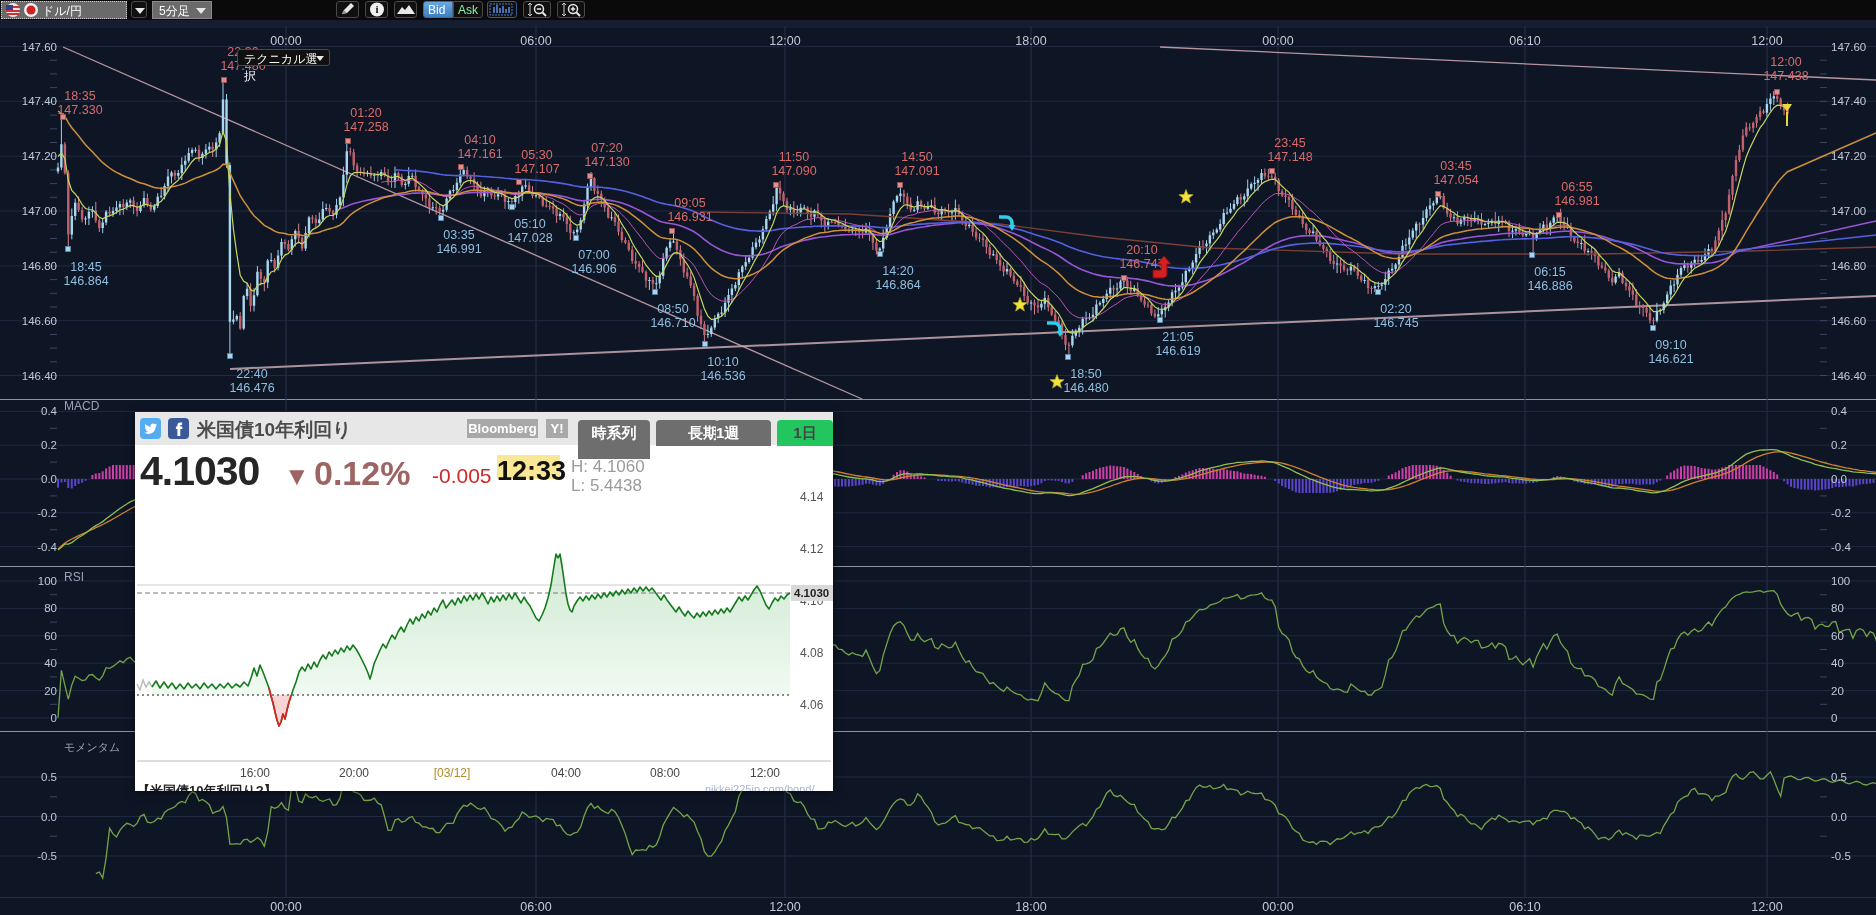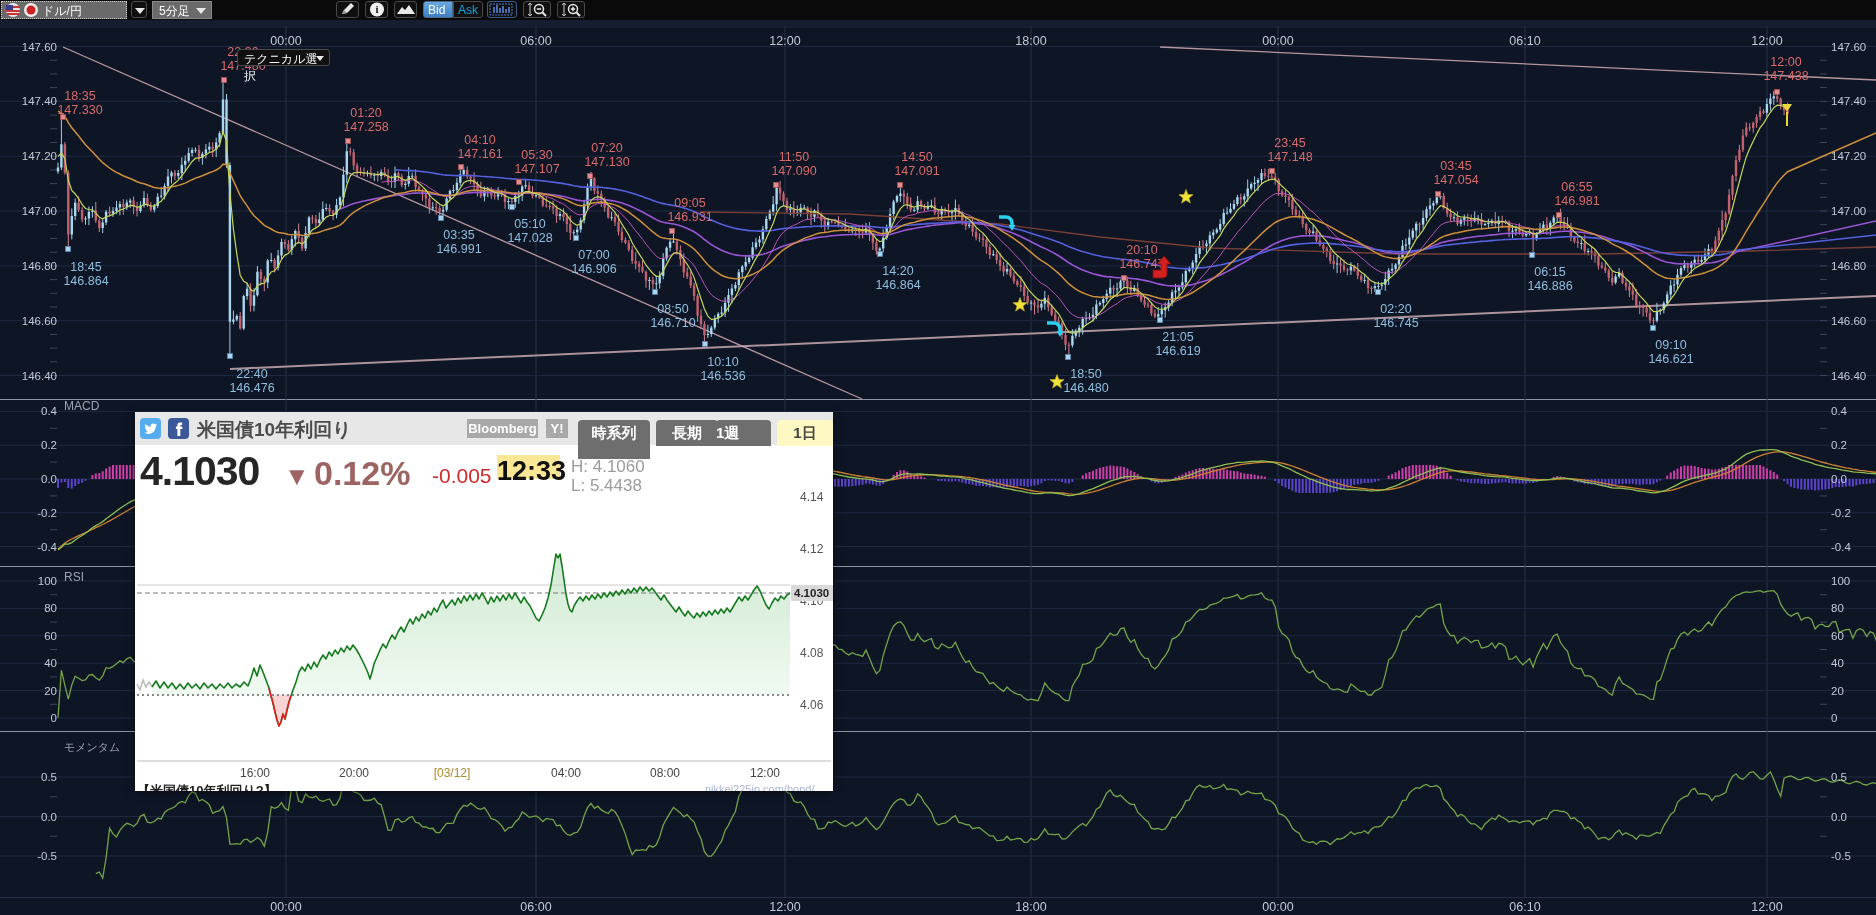--- a/index.html
+++ b/index.html
@@ -315,21 +315,21 @@
   </div>
 <div style="position:absolute;left:394px;top:1px;width:23px;height:17px;background:#101010;border:1px solid #4a4a4a;border-radius:3px;box-sizing:border-box;">
     <svg width="22" height="15" style="position:absolute;left:0;top:0">
       <path d="M2 12 L7 5 L10 8 L14 3 L20 12 Z" fill="#e8e8e8"></path>
     </svg>
   </div>
 <div style="position:absolute;left:423px;top:1px;width:30px;height:17px;background:linear-gradient(#6aa8e0,#3d7ec2);border:1px solid #4a6a8a;border-radius:3px 0 0 3px;box-sizing:border-box">
     <span style="position:absolute;left:4px;top:1px;font:12px 'Liberation Sans',sans-serif;color:#fff">Bid</span>
   </div>
 <div style="position:absolute;left:453px;top:1px;width:30px;height:17px;background:#101010;border:1px solid #4a4a4a;border-radius:0 3px 3px 0;box-sizing:border-box">
-    <span style="position:absolute;left:4px;top:1px;font:12px 'Liberation Sans',sans-serif;color:#0ea5e9">Ask</span>
+    <span style="position:absolute;left:4px;top:1px;font:12px 'Liberation Sans',sans-serif;color:#86efac">Ask</span>
   </div>
 <div style="position:absolute;left:487px;top:1px;width:30px;height:17px;background:#101010;border:1px solid #3a5a8a;border-radius:3px;box-sizing:border-box;">
     <svg width="26" height="15" style="position:absolute;left:1px;top:0">
       <rect x="1" y="2" width="22" height="11" fill="none" stroke="#4a7fd4" stroke-width="1" stroke-dasharray="2 1"></rect>
       <path d="M5 11V5 M8 11V3 M11 11V6 M14 11V4 M17 11V7 M20 11V5" stroke="#5a8fe4" stroke-width="1.5"></path>
     </svg>
   </div>
 <div style="position:absolute;left:523px;top:1px;width:28px;height:17px;background:#101010;border:1px solid #4a4a4a;border-radius:3px;box-sizing:border-box;">
     <svg width="26" height="16" style="position:absolute;left:0;top:0">
       <path d="M4 3 l2 -2 l2 2 M4 12 l2 2 l2 -2 M6 1 V14" stroke="#ccc" stroke-width="1" fill="none"></path>
@@ -385,22 +385,22 @@
       <path d="M17 6.6c-.5.2-1 .4-1.5.4.5-.3 1-.8 1.2-1.4-.5.3-1.1.5-1.7.7-.5-.5-1.2-.8-1.9-.8-1.4 0-2.6 1.2-2.6 2.6 0 .2 0 .4.1.6-2.2-.1-4.1-1.2-5.4-2.7-.2.4-.3.8-.3 1.3 0 .9.5 1.7 1.2 2.2-.4 0-.8-.1-1.2-.3 0 1.3.9 2.3 2.1 2.6-.2.1-.4.1-.7.1-.2 0-.3 0-.5-.1.3 1 1.3 1.8 2.4 1.8-.9.7-2 1.1-3.2 1.1h-.6c1.2.7 2.5 1.2 4 1.2 4.8 0 7.4-4 7.4-7.4v-.3c.5-.4 1-.9 1.2-1.6z" fill="#fff"></path>
     </svg>
     <svg width="22" height="22" style="position:absolute;left:33px;top:6px">
       <rect width="21" height="21" rx="4" fill="#3b5998"></rect>
       <path d="M14.5 11h-2.2v7h-2.9v-7H7.9V8.6h1.5V7.2c0-1.6.8-2.6 2.7-2.6h2v2.4h-1.3c-.5 0-.5.2-.5.7v0.9h1.9z" fill="#fff"></path>
     </svg>
     <span style="position:absolute;left:62px;top:5px;font:bold 19px 'Liberation Sans',sans-serif;color:#4c4c4c">米国債10年利回り</span>
     <span style="position:absolute;left:332px;top:7px;width:71px;height:19px;background:#a8a8a8;color:#fff;font:bold 13px 'Liberation Sans',sans-serif;text-align:center;line-height:19px">Bloomberg</span>
     <span style="position:absolute;left:411px;top:7px;width:22px;height:19px;background:#a8a8a8;color:#fff;font:bold 13px 'Liberation Sans',sans-serif;text-align:center;line-height:19px">Y!</span>
     <span style="position:absolute;left:443px;top:8px;width:72px;height:39px;background:#6e6e6e;color:#fff;font:bold 15px 'Liberation Sans',sans-serif;text-align:center;line-height:26px;border-radius:4px 4px 0 0">時系列</span>
-    <span style="position:absolute;left:521px;top:8px;width:62px;height:26px;background:#6e6e6e;color:#fff;font:bold 15px 'Liberation Sans',sans-serif;text-align:center;line-height:26px;border-radius:4px 4px 0 0">長期</span>
+    <span style="position:absolute;left:521px;top:8px;width:62px;height:26px;background:#6e6e6e;color:#fff;font:bold 15px 'Liberation Sans',sans-serif;text-align:right;line-height:26px;border-radius:4px 4px 0 0">長期</span>
     <span style="position:absolute;left:581px;top:8px;width:55px;height:26px;background:#6e6e6e;color:#fff;font:bold 15px 'Liberation Sans',sans-serif;line-height:26px;border-radius:4px 4px 0 0">1週</span>
-    <span style="position:absolute;left:642px;top:8px;width:56px;height:26px;background:#fef9c3;color:#444;font:bold 15px 'Liberation Sans',sans-serif;text-align:center;line-height:26px;border-radius:4px 4px 0 0">1日</span>
+    <span style="position:absolute;left:642px;top:8px;width:56px;height:26px;background:#22c55e;color:#444;font:bold 15px 'Liberation Sans',sans-serif;text-align:center;line-height:26px;border-radius:4px 4px 0 0">1日</span>
     <span style="position:absolute;left:5px;top:36px;font:bold 41px 'Liberation Sans',sans-serif;color:#262626;letter-spacing:-1px">4.1030</span>
     <span style="position:absolute;left:149px;top:49px;font:bold 26px 'Liberation Sans',sans-serif;color:#9c6462">▼</span>
     <span style="position:absolute;left:179px;top:42px;font:bold 34px 'Liberation Sans',sans-serif;color:#9c6462">0.12%</span>
     <span style="position:absolute;left:297px;top:52px;font:21px 'Liberation Sans',sans-serif;color:#cc2b2b">-0.005</span>
     <span style="position:absolute;left:362px;top:43px;width:63px;height:24px;background:#fae796;color:#111;font:bold 27px 'Liberation Sans',sans-serif;text-align:center;line-height:33px">12:33</span>
     <span style="position:absolute;left:436px;top:45px;font:17px 'Liberation Sans',sans-serif;color:#9b9b9b">H: 4.1060</span>
     <span style="position:absolute;left:436px;top:64px;font:17px 'Liberation Sans',sans-serif;color:#9b9b9b">L: 5.4438</span>
   </div>
 </body></html>

